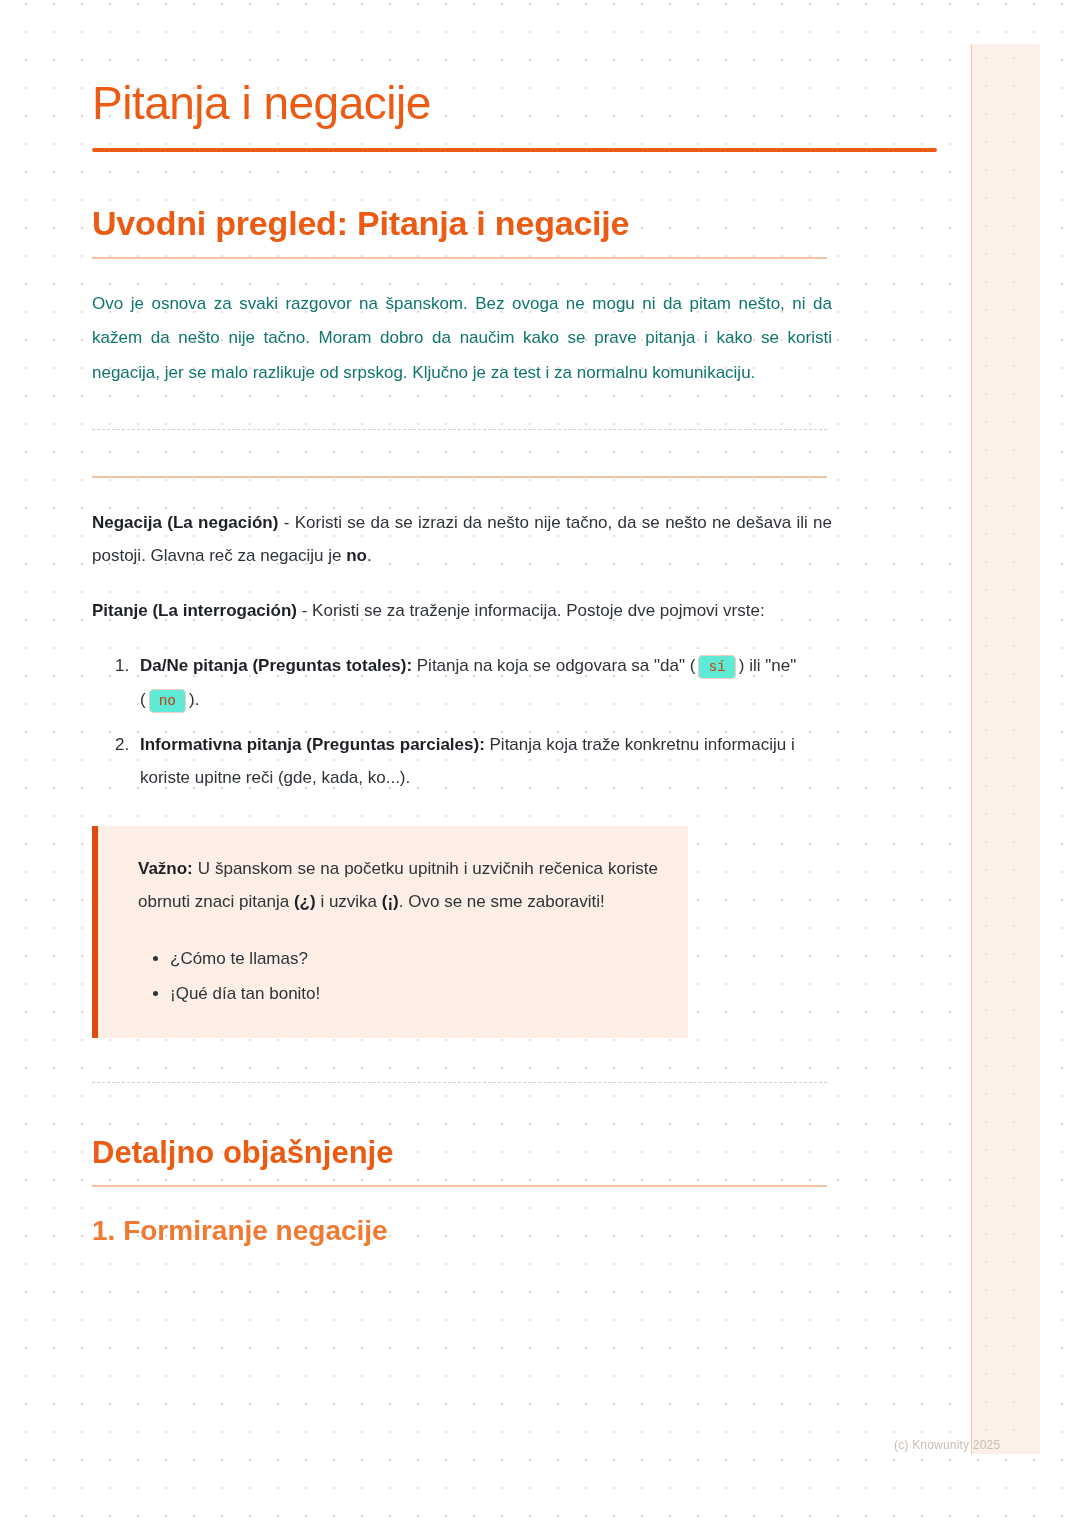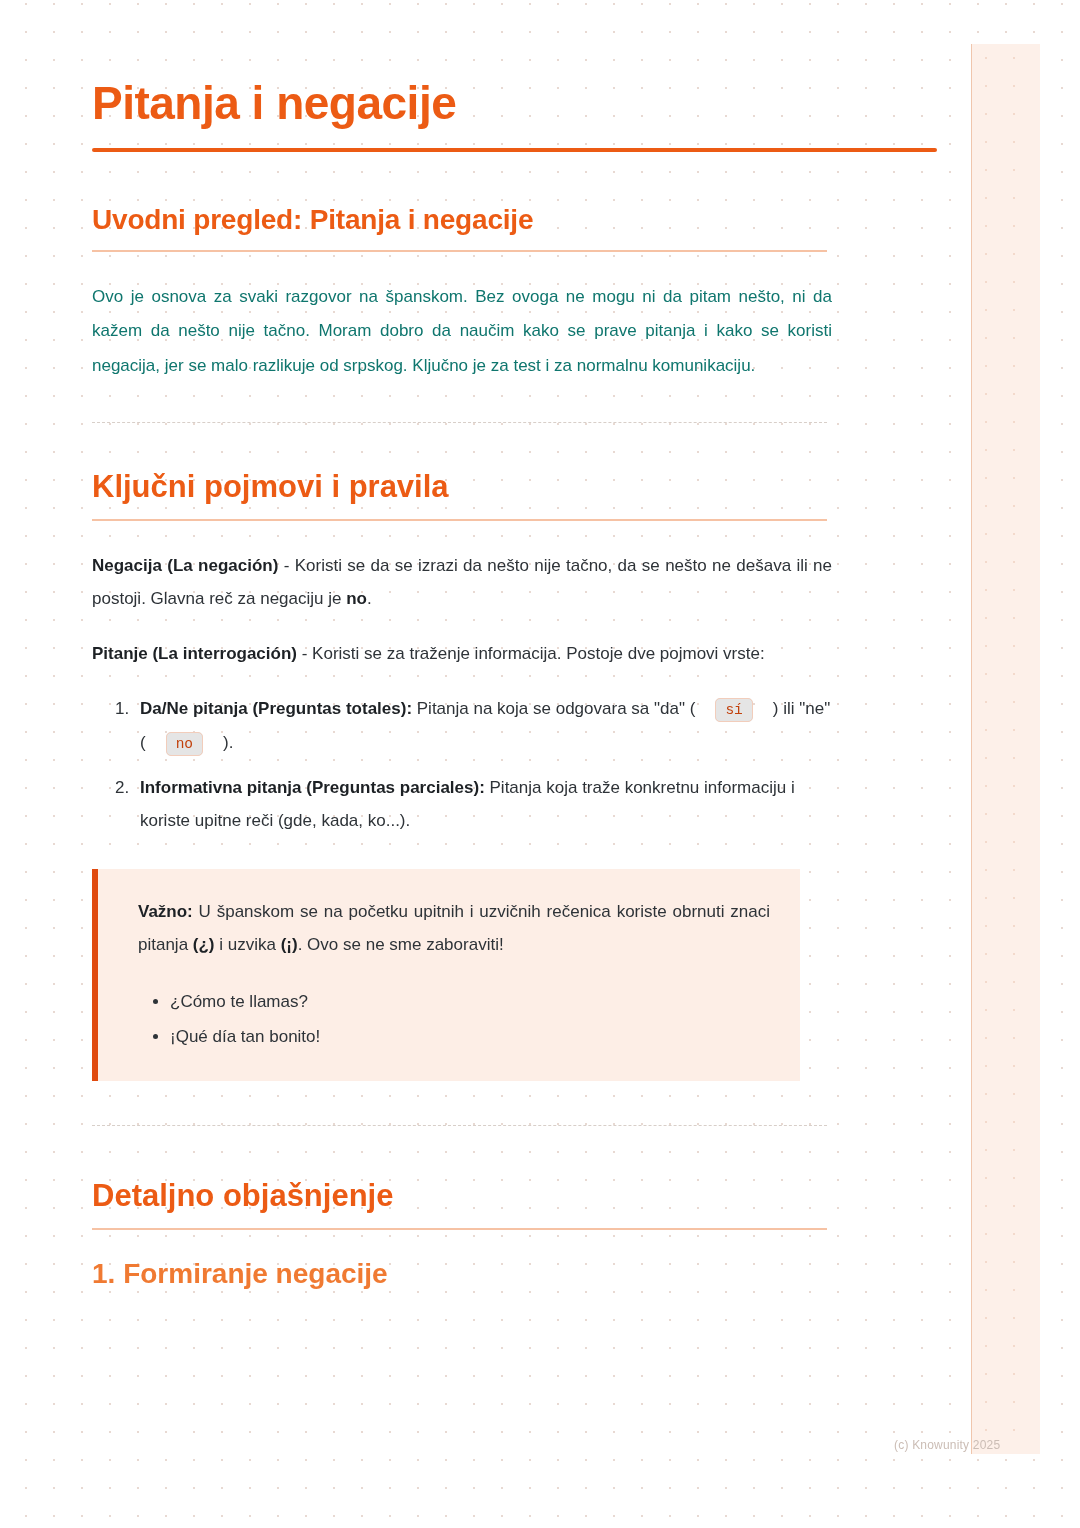--- a/index.html
+++ b/index.html
@@ -50,33 +50,33 @@
     left: 92px;
     top: 78px;
     width: 740px;
   }
 
   h1.doc-title {
     font-size: 46px;
     line-height: 1.12;
     color: #ec5b14;
     margin: 0 0 18px 0;
-    font-weight: bold;
+    font-weight: normal;
     letter-spacing: -0.5px;
   }
   .title-rule {
     height: 4px;
     background: #ec5b14;
     width: 845px;
     margin-bottom: 52px;
     border-radius: 2px;
   }
 
   h2.section-title {
-    font-size: 28px;
+    font-size: 34px;
     color: #ec5b14;
     font-weight: bold;
     margin: 0 0 14px 0;
     letter-spacing: -0.2px;
   }
   .section-rule {
     height: 2px;
     background: #f6c2a4;
     width: 735px;
     margin-bottom: 28px;
@@ -122,34 +122,34 @@
     line-height: 1.95;
     color: #2e3338;
     margin-bottom: 12px;
     padding-left: 6px;
   }
   ol.num-list > li b { color: #1d2125; }
 
   code.inline {
     font-family: "Liberation Mono", monospace;
     font-size: 14.5px;
-    background: #e5e5e5;
+    background: #5eead4;
     color: #c2410c;
     border: 1px solid #f2cdbb;
     border-radius: 5px;
     padding: 3px 9px;
-    margin: 0 20px;
+    margin: 0 3px;
   }
 
   .callout {
     background: #fdeee6;
     border-left: 6px solid #e04a0f;
     padding: 26px 30px 26px 40px;
     margin: 32px 0 0 0;
-    width: 708px;
+    width: 596px;
     box-sizing: border-box;
   }
   .callout p {
     font-size: 17px;
     line-height: 1.95;
     color: #2e3338;
     margin: 0;
     text-align: justify;
   }
   .callout p b { color: #1d2125; }
@@ -198,21 +198,20 @@
 
   <h1 class="doc-title">Pitanja i negacije</h1>
   <div class="title-rule"></div>
 
   <h2 class="section-title">Uvodni pregled: Pitanja i negacije</h2>
   <div class="section-rule"></div>
   <p class="body-text">Ovo je osnova za svaki razgovor na španskom. Bez ovoga ne mogu ni da pitam nešto, ni da kažem da nešto nije tačno. Moram dobro da naučim kako se prave pitanja i kako se koristi negacija, jer se malo razlikuje od srpskog. Ključno je za test i za normalnu komunikaciju.</p>
 
   <hr class="thin-divider">
 
-  <h2 class="big-heading">Ključni pojmovi i pravila</h2>
   <div class="section-rule"></div>
 
   <p class="term-para">
     <b>Negacija (La negación)</b><span> - Koristi se da se izrazi da nešto nije tačno, da se nešto ne dešava ili ne postoji. Glavna reč za negaciju je </span><b>no</b><span>.</span>
   </p>
 
   <p class="term-para">
     <b>Pitanje (La interrogación)</b><span> - Koristi se za traženje informacija. Postoje dve pojmovi vrste:</span>
   </p>
 

